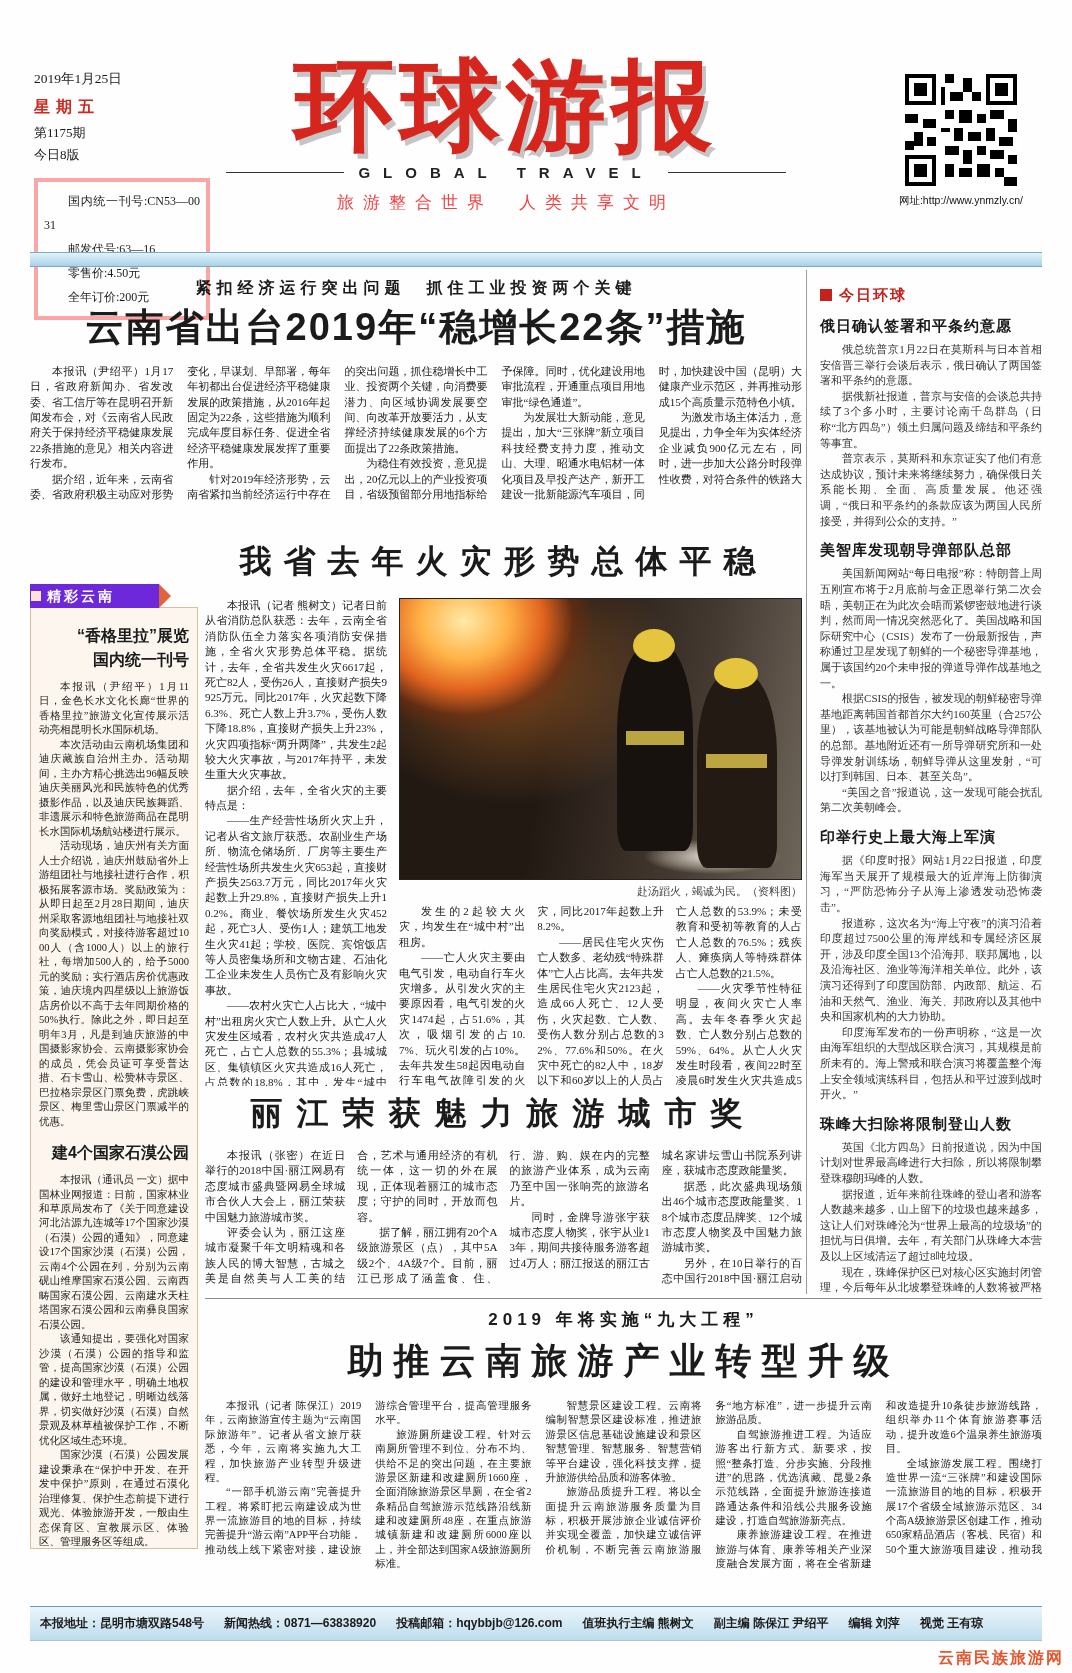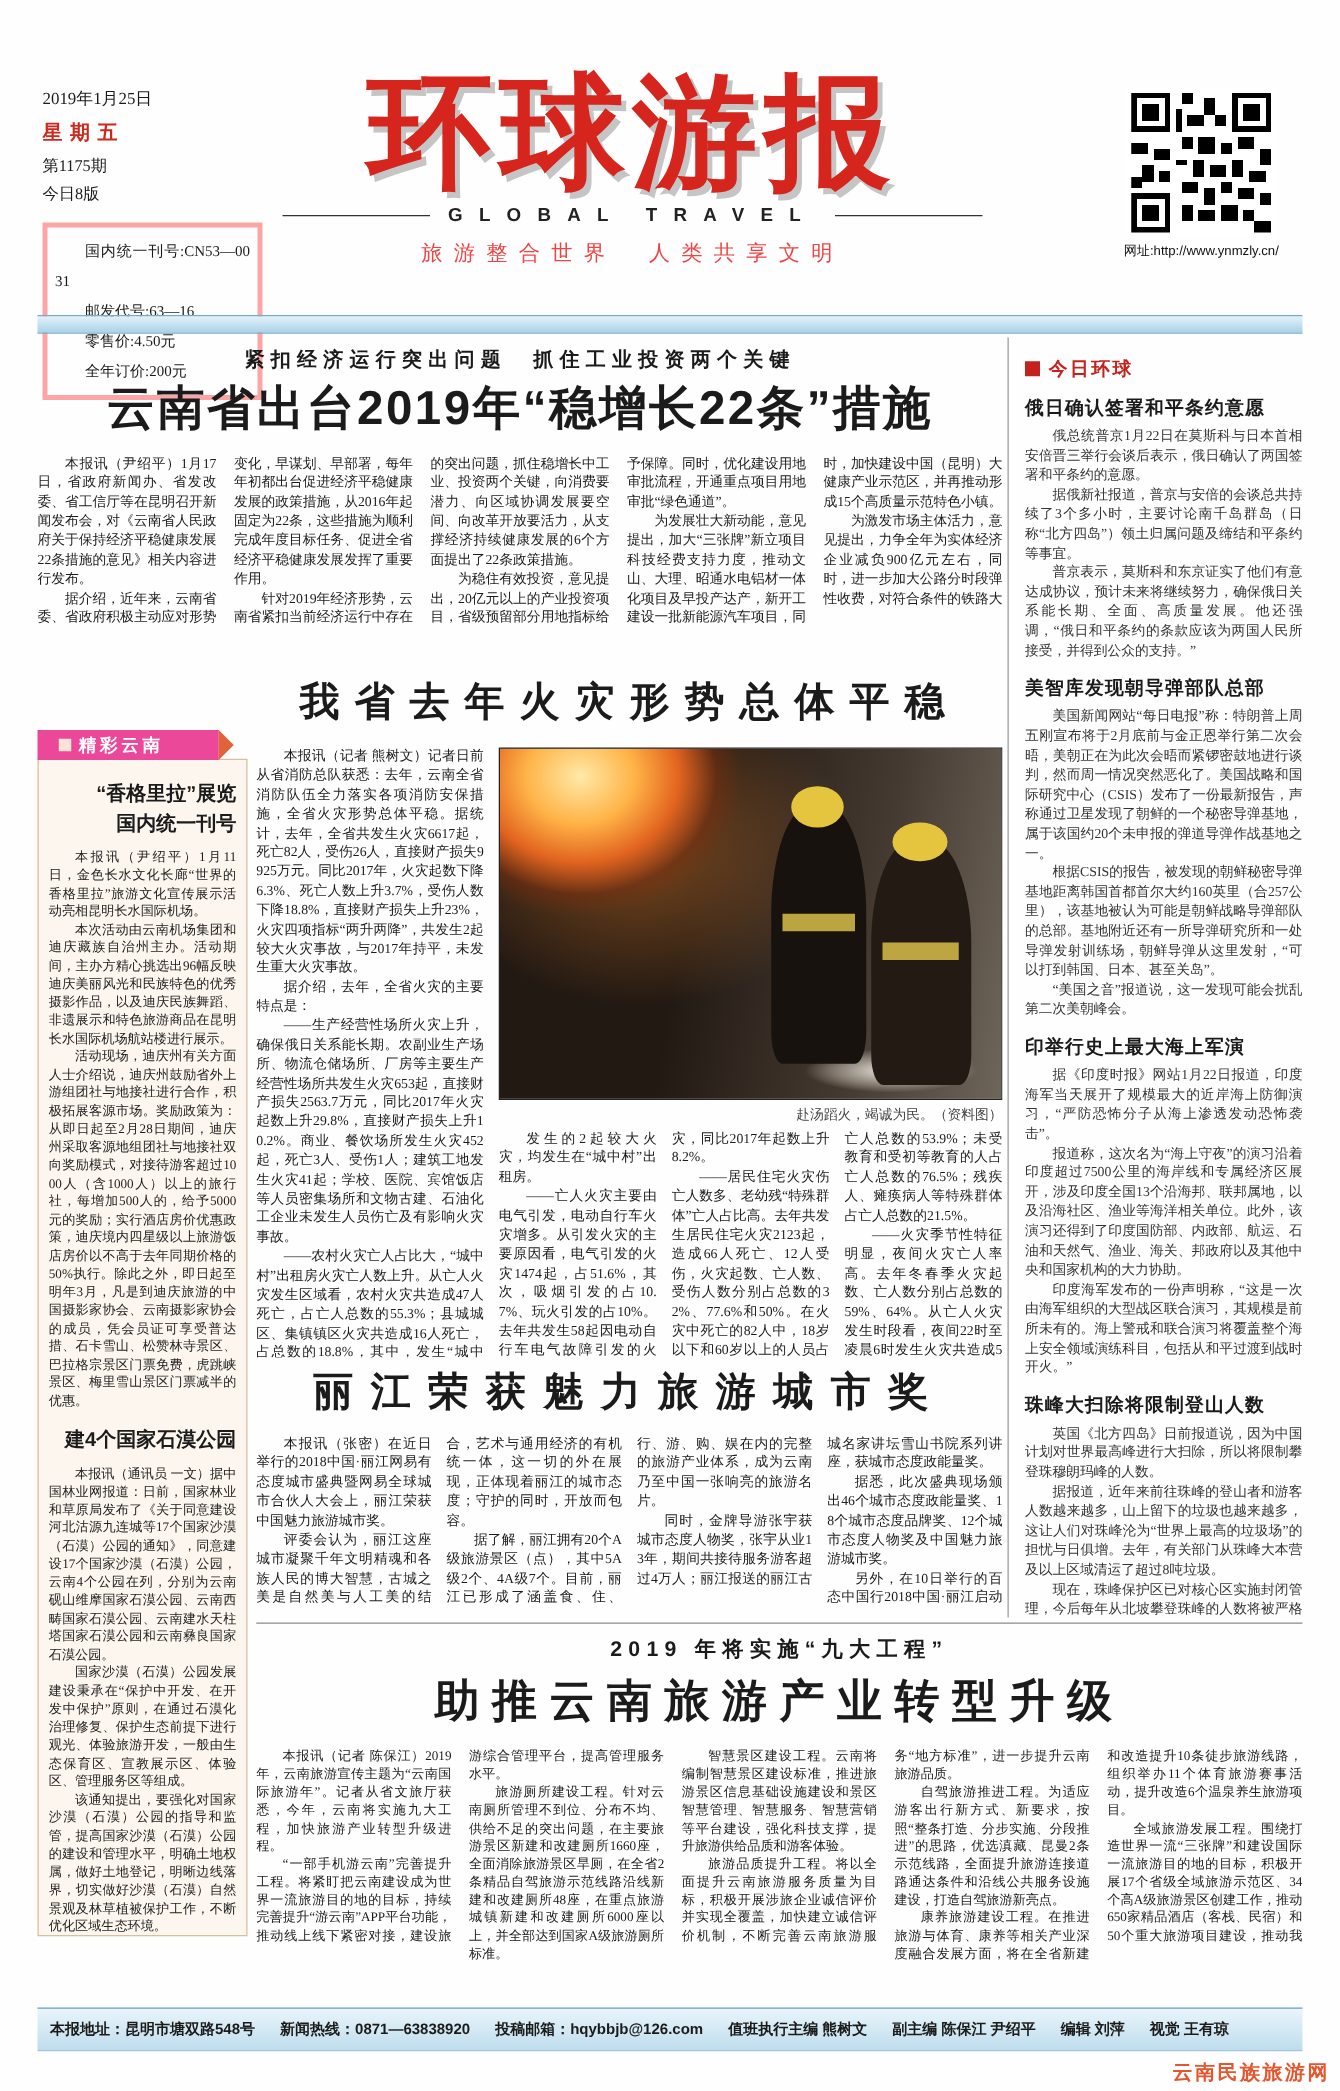--- a/index.html
+++ b/index.html
@@ -42,22 +42,22 @@
   
   .world{position:absolute;left:806px;top:270px;width:236px;height:1024px;border-left:1px solid #9a9a9a;
          padding-left:13px;box-sizing:border-box;overflow:hidden;}
   .world-tab{color:#c3231c;font-weight:bold;font-size:15px;margin:16px 0 6px 0;letter-spacing:2px;}
   .world-tab .sq{display:inline-block;width:12px;height:12px;background:#c3231c;margin-right:7px;vertical-align:-1px;}
   .world h3{font-size:15px;margin:12px 0 6px 0;letter-spacing:1px;}
   .world-body{font-size:11px;line-height:1.42;color:#333;}
 
   
   .sidebar{position:absolute;left:30px;top:584px;width:168px;height:976px;box-sizing:border-box;}
-  .side-tab{position:relative;height:24px;line-height:24px;background:#ec4899;color:#fff;font-weight:bold;
-            font-size:14px;letter-spacing:3px;padding-left:17px;width:128px;}
+  .side-tab{position:relative;height:24px;line-height:24px;background:#6d28d9;color:#fff;font-weight:bold;
+            font-size:14px;letter-spacing:3px;padding-left:1px;width:128px;}
   .side-tab::after{content:"";position:absolute;right:-12px;top:0;border-top:12px solid transparent;
             border-bottom:12px solid transparent;border-left:12px solid #e0643a;}
   .side-tab .sq{display:inline-block;width:10px;height:10px;background:#fbe3d6;margin-right:6px;}
   .side-box{border:1px solid #d9bf9f;background:#fcf6ee;height:942px;padding:10px 8px;box-sizing:border-box;
             overflow:hidden;margin-top:-1px;}
   .side-title{font-size:16px;font-weight:bold;text-align:right;line-height:1.5;margin:6px 0 8px 0;}
   .side-body{font-size:10.5px;line-height:1.38;color:#222;}
 
   
   .fire{position:absolute;left:205px;top:540px;width:597px;height:550px;overflow:hidden;}
@@ -235,33 +235,33 @@
         <div>国内统一刊号</div>
       </div>
       <div class="side-body">
           <p class="para">本报讯（尹绍平）1月11日，金色长水文化长廊“世界的香格里拉”旅游文化宣传展示活动亮相昆明长水国际机场。</p>
           <p class="para">本次活动由云南机场集团和迪庆藏族自治州主办。活动期间，主办方精心挑选出96幅反映迪庆美丽风光和民族特色的优秀摄影作品，以及迪庆民族舞蹈、非遗展示和特色旅游商品在昆明长水国际机场航站楼进行展示。</p>
           <p class="para">活动现场，迪庆州有关方面人士介绍说，迪庆州鼓励省外上游组团社与地接社进行合作，积极拓展客源市场。奖励政策为：从即日起至2月28日期间，迪庆州采取客源地组团社与地接社双向奖励模式，对接待游客超过1000人（含1000人）以上的旅行社，每增加500人的，给予5000元的奖励；实行酒店房价优惠政策，迪庆境内四星级以上旅游饭店房价以不高于去年同期价格的50%执行。除此之外，即日起至明年3月，凡是到迪庆旅游的中国摄影家协会、云南摄影家协会的成员，凭会员证可享受普达措、石卡雪山、松赞林寺景区、巴拉格宗景区门票免费，虎跳峡景区、梅里雪山景区门票减半的优惠。</p>
         </div>
       <div class="side-title hd" style="margin-top:12px;">建4个国家石漠公园</div>
       <div class="side-body">
           <p class="para">本报讯（通讯员 一文）据中国林业网报道：日前，国家林业和草原局发布了《关于同意建设河北沽源九连城等17个国家沙漠（石漠）公园的通知》，同意建设17个国家沙漠（石漠）公园，云南4个公园在列，分别为云南砚山维摩国家石漠公园、云南西畴国家石漠公园、云南建水天柱塔国家石漠公园和云南彝良国家石漠公园。</p>
+          <p class="para">该通知提出，要强化对国家沙漠（石漠）公园的指导和监管，提高国家沙漠（石漠）公园的建设和管理水平，明确土地权属，做好土地登记，明晰边线落界，切实做好沙漠（石漠）自然景观及林草植被保护工作，不断优化区域生态环境。</p>
           <p class="para">国家沙漠（石漠）公园发展建设秉承在“保护中开发、在开发中保护”原则，在通过石漠化治理修复、保护生态前提下进行观光、体验旅游开发，一般由生态保育区、宣教展示区、体验区、管理服务区等组成。</p>
-          <p class="para">该通知提出，要强化对国家沙漠（石漠）公园的指导和监管，提高国家沙漠（石漠）公园的建设和管理水平，明确土地权属，做好土地登记，明晰边线落界，切实做好沙漠（石漠）自然景观及林草植被保护工作，不断优化区域生态环境。</p>
         </div>
     </div>
   </div>
 
   <div class="fire">
     <div class="fire-headline hd">我省去年火灾形势总体平稳</div>
     <div class="fire-flex">
       <div class="fire-c1">
           <p class="para">本报讯（记者 熊树文）记者日前从省消防总队获悉：去年，云南全省消防队伍全力落实各项消防安保措施，全省火灾形势总体平稳。据统计，去年，全省共发生火灾6617起，死亡82人，受伤26人，直接财产损失9925万元。同比2017年，火灾起数下降6.3%、死亡人数上升3.7%，受伤人数下降18.8%，直接财产损失上升23%，火灾四项指标“两升两降”，共发生2起较大火灾事故，与2017年持平，未发生重大火灾事故。</p>
           <p class="para">据介绍，去年，全省火灾的主要特点是：</p>
-          <p class="para">——生产经营性场所火灾上升，确保俄日关系能长期。农副业生产场所、物流仓储场所、厂房等主要生产经营性场所共发生火灾653起，直接财产损失2563.7万元，同比2017年火灾起数上升29.8%，直接财产损失上升10.2%。商业、餐饮场所发生火灾452起，死亡3人、受伤1人；建筑工地发生火灾41起；学校、医院、宾馆饭店等人员密集场所和文物古建、石油化工企业未发生人员伤亡及有影响火灾事故。</p>
+          <p class="para">——生产经营性场所火灾上升，记者从省文旅厅获悉。农副业生产场所、物流仓储场所、厂房等主要生产经营性场所共发生火灾653起，直接财产损失2563.7万元，同比2017年火灾起数上升29.8%，直接财产损失上升10.2%。商业、餐饮场所发生火灾452起，死亡3人、受伤1人；建筑工地发生火灾41起；学校、医院、宾馆饭店等人员密集场所和文物古建、石油化工企业未发生人员伤亡及有影响火灾事故。</p>
           <p class="para">——农村火灾亡人占比大，“城中村”出租房火灾亡人数上升。从亡人火灾发生区域看，农村火灾共造成47人死亡，占亡人总数的55.3%；县城城区、集镇镇区火灾共造成16人死亡，占总数的18.8%，其中，发生“城中村”、出租房火灾165起，死亡17人，同比2017年火灾起数、亡人数均上升，昆明市西山区</p>
         </div>
       <div class="fire-right">
         <div class="photo">
           <div class="ff" style="left:54%;top:16%;width:19%;height:74%;">
             <div class="helmet"></div>
             <div class="stripe"></div>
           </div>
           <div class="ff" style="left:74%;top:26%;width:20%;height:70%;background:#221a13;">
             <div class="helmet"></div>

